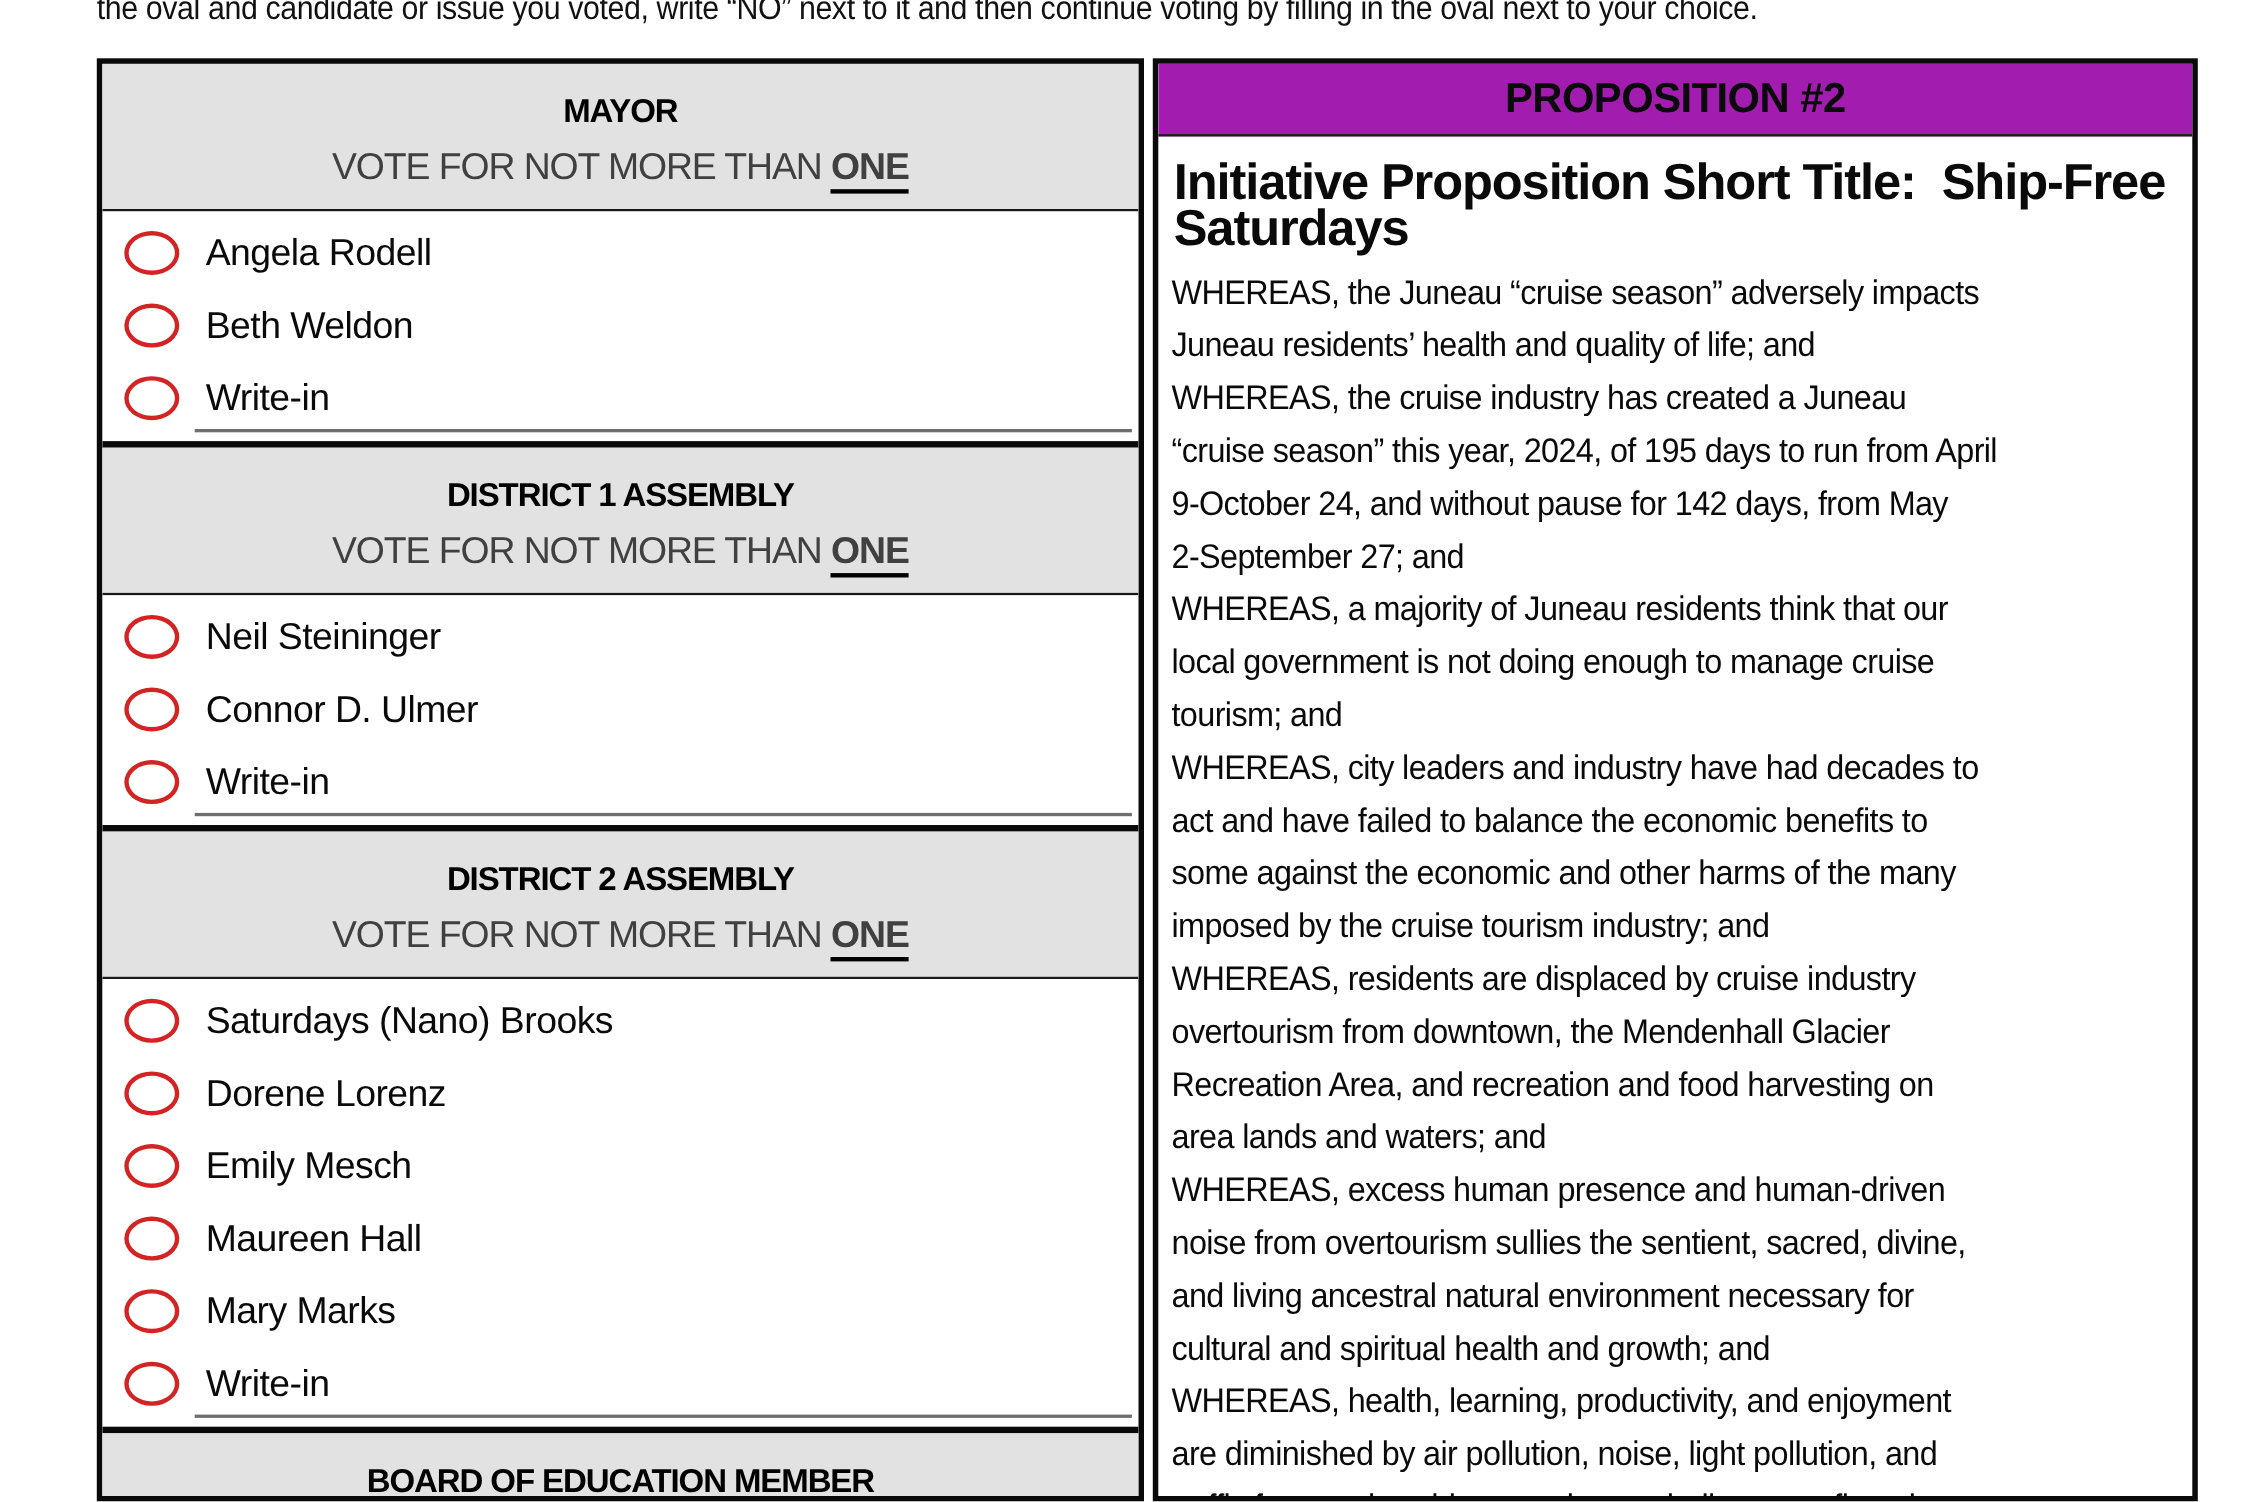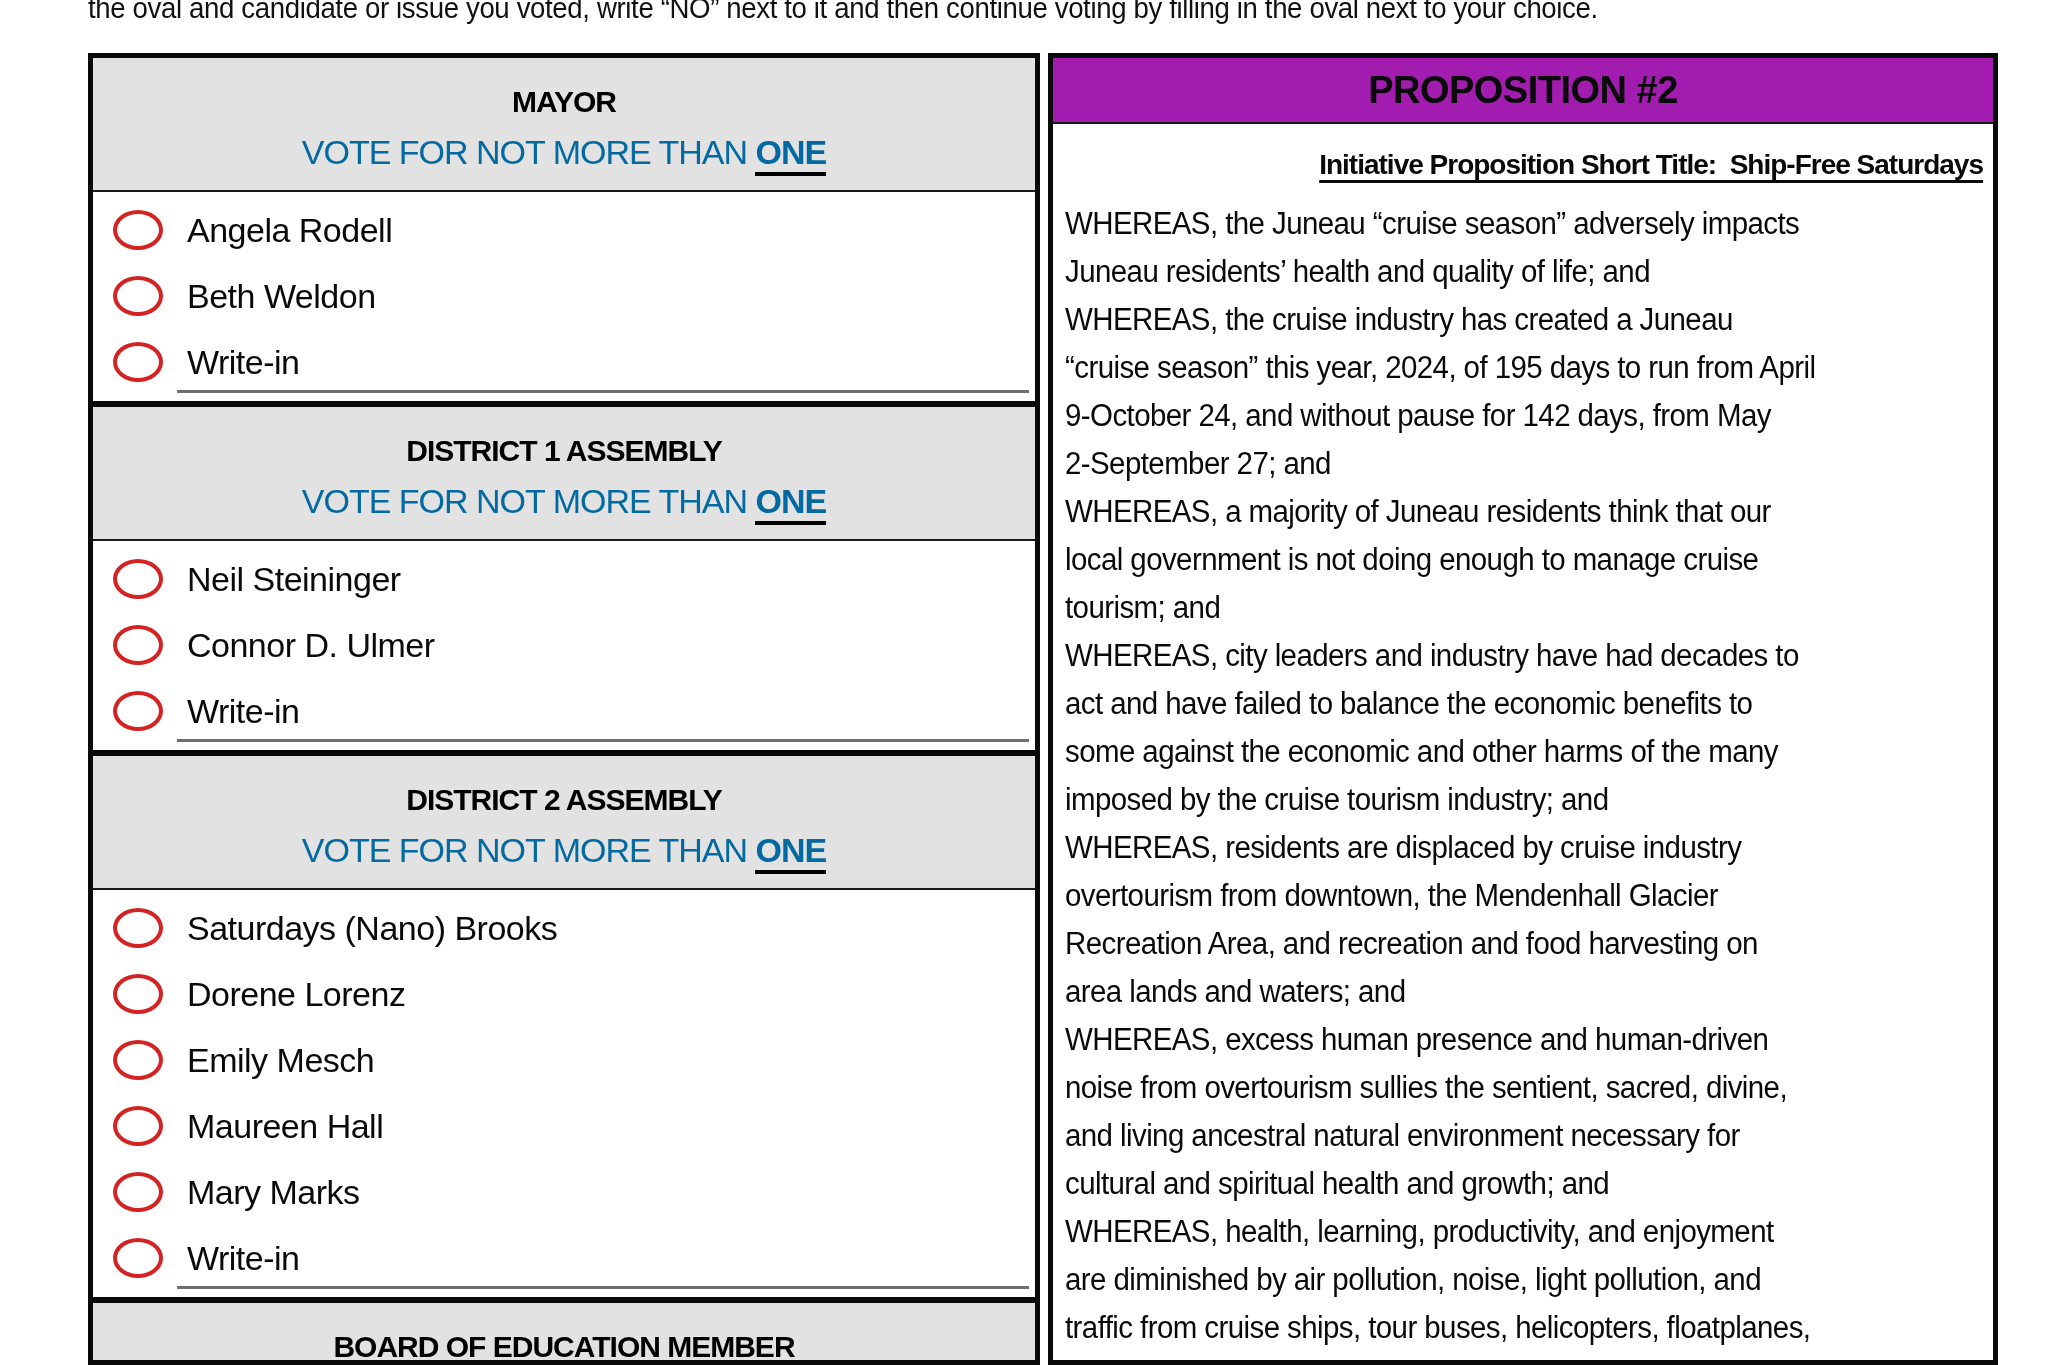--- a/index.html
+++ b/index.html
@@ -29,21 +29,21 @@
   .contest{border-bottom:6px solid #0a0a0a;}
   .contest:last-child{border-bottom:none;}
   .contest-header{
     background:#e2e2e2;border-bottom:2px solid #1a1a1a;
     text-align:center;padding:22px 8px 18px;
   }
   .contest-title{
     font-size:30px;font-weight:bold;letter-spacing:-1px;line-height:44px;color:#000;
   }
   .contest-instruction{
-    font-size:34px;letter-spacing:-1px;line-height:40px;margin-top:8px;color:#0369a1;text-align:center;
+    font-size:34px;letter-spacing:-1px;line-height:40px;margin-top:8px;color:#404040;text-align:center;
   }
   .one{font-weight:bold;border-bottom:4px solid #000;padding-bottom:1px;}
   .candidates{padding:5px 0 6px;}
   .cand-row{
     position:relative;display:flex;align-items:center;height:66px;padding-left:20px;
   }
   .oval{
     width:42px;height:32px;border:4px solid #d32323;border-radius:50%;
     flex:0 0 auto;background:#fff;
   }
@@ -54,23 +54,23 @@
   }
 
   
   .prop-header{
     background:#a21caf;border-bottom:2px solid #1a1a1a;
     text-align:center;padding:10px 8px;
   }
   .prop-title{font-size:38px;font-weight:bold;letter-spacing:-0.5px;line-height:44px;}
   .prop-body{padding:16px 10px 0 12px;}
   .prop-short-title{
-    font-size:28px;font-weight:bold;letter-spacing:-1px;line-height:42px;
-    text-decoration:underline;text-decoration-thickness:3px;text-underline-offset:6px;
-    white-space:pre-wrap;margin:4px 0 14px 2px;text-align:right;
+    font-size:46px;font-weight:bold;letter-spacing:-1px;line-height:42px;
+    text-decoration-thickness:3px;text-underline-offset:6px;
+    white-space:pre-wrap;margin:4px 0 14px 2px;
   }
   .prop-line{
     font-size:31px;letter-spacing:-0.6px;line-height:48px;white-space:nowrap;
     transform:scaleX(0.95);transform-origin:0 50%;
   }
 </style>
 </head>
 <body>
 
 <div class="top-strip">

